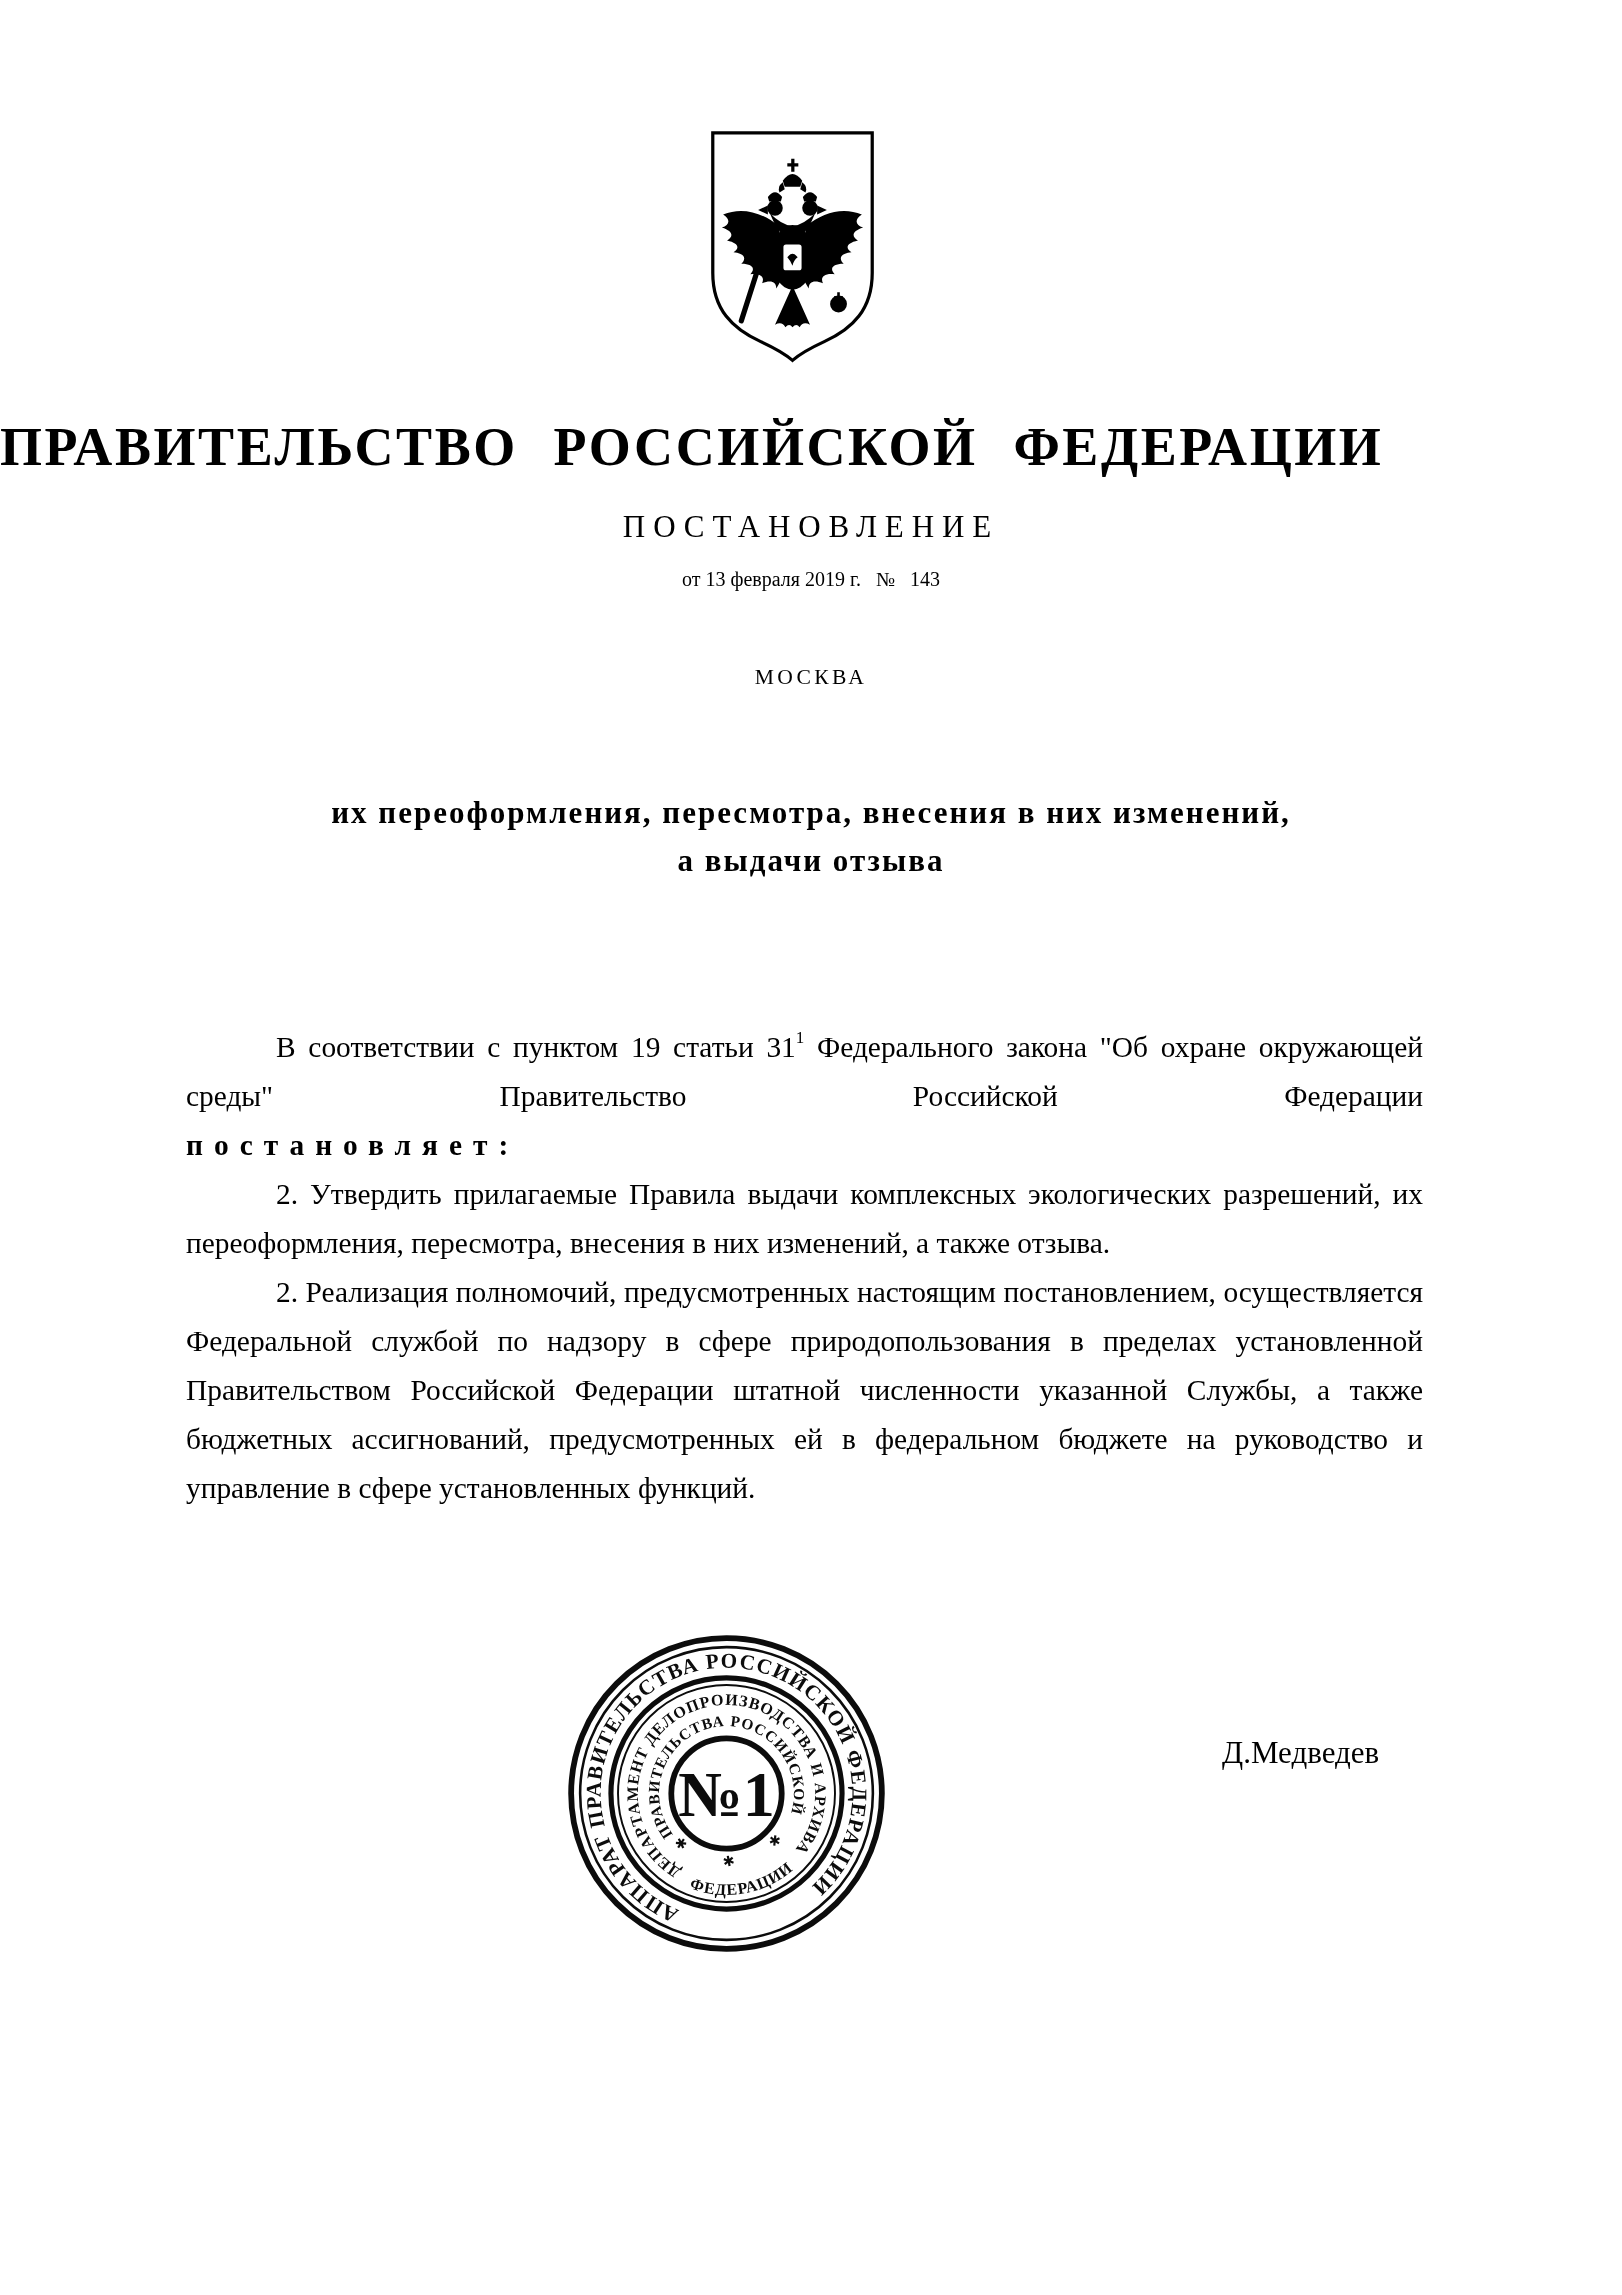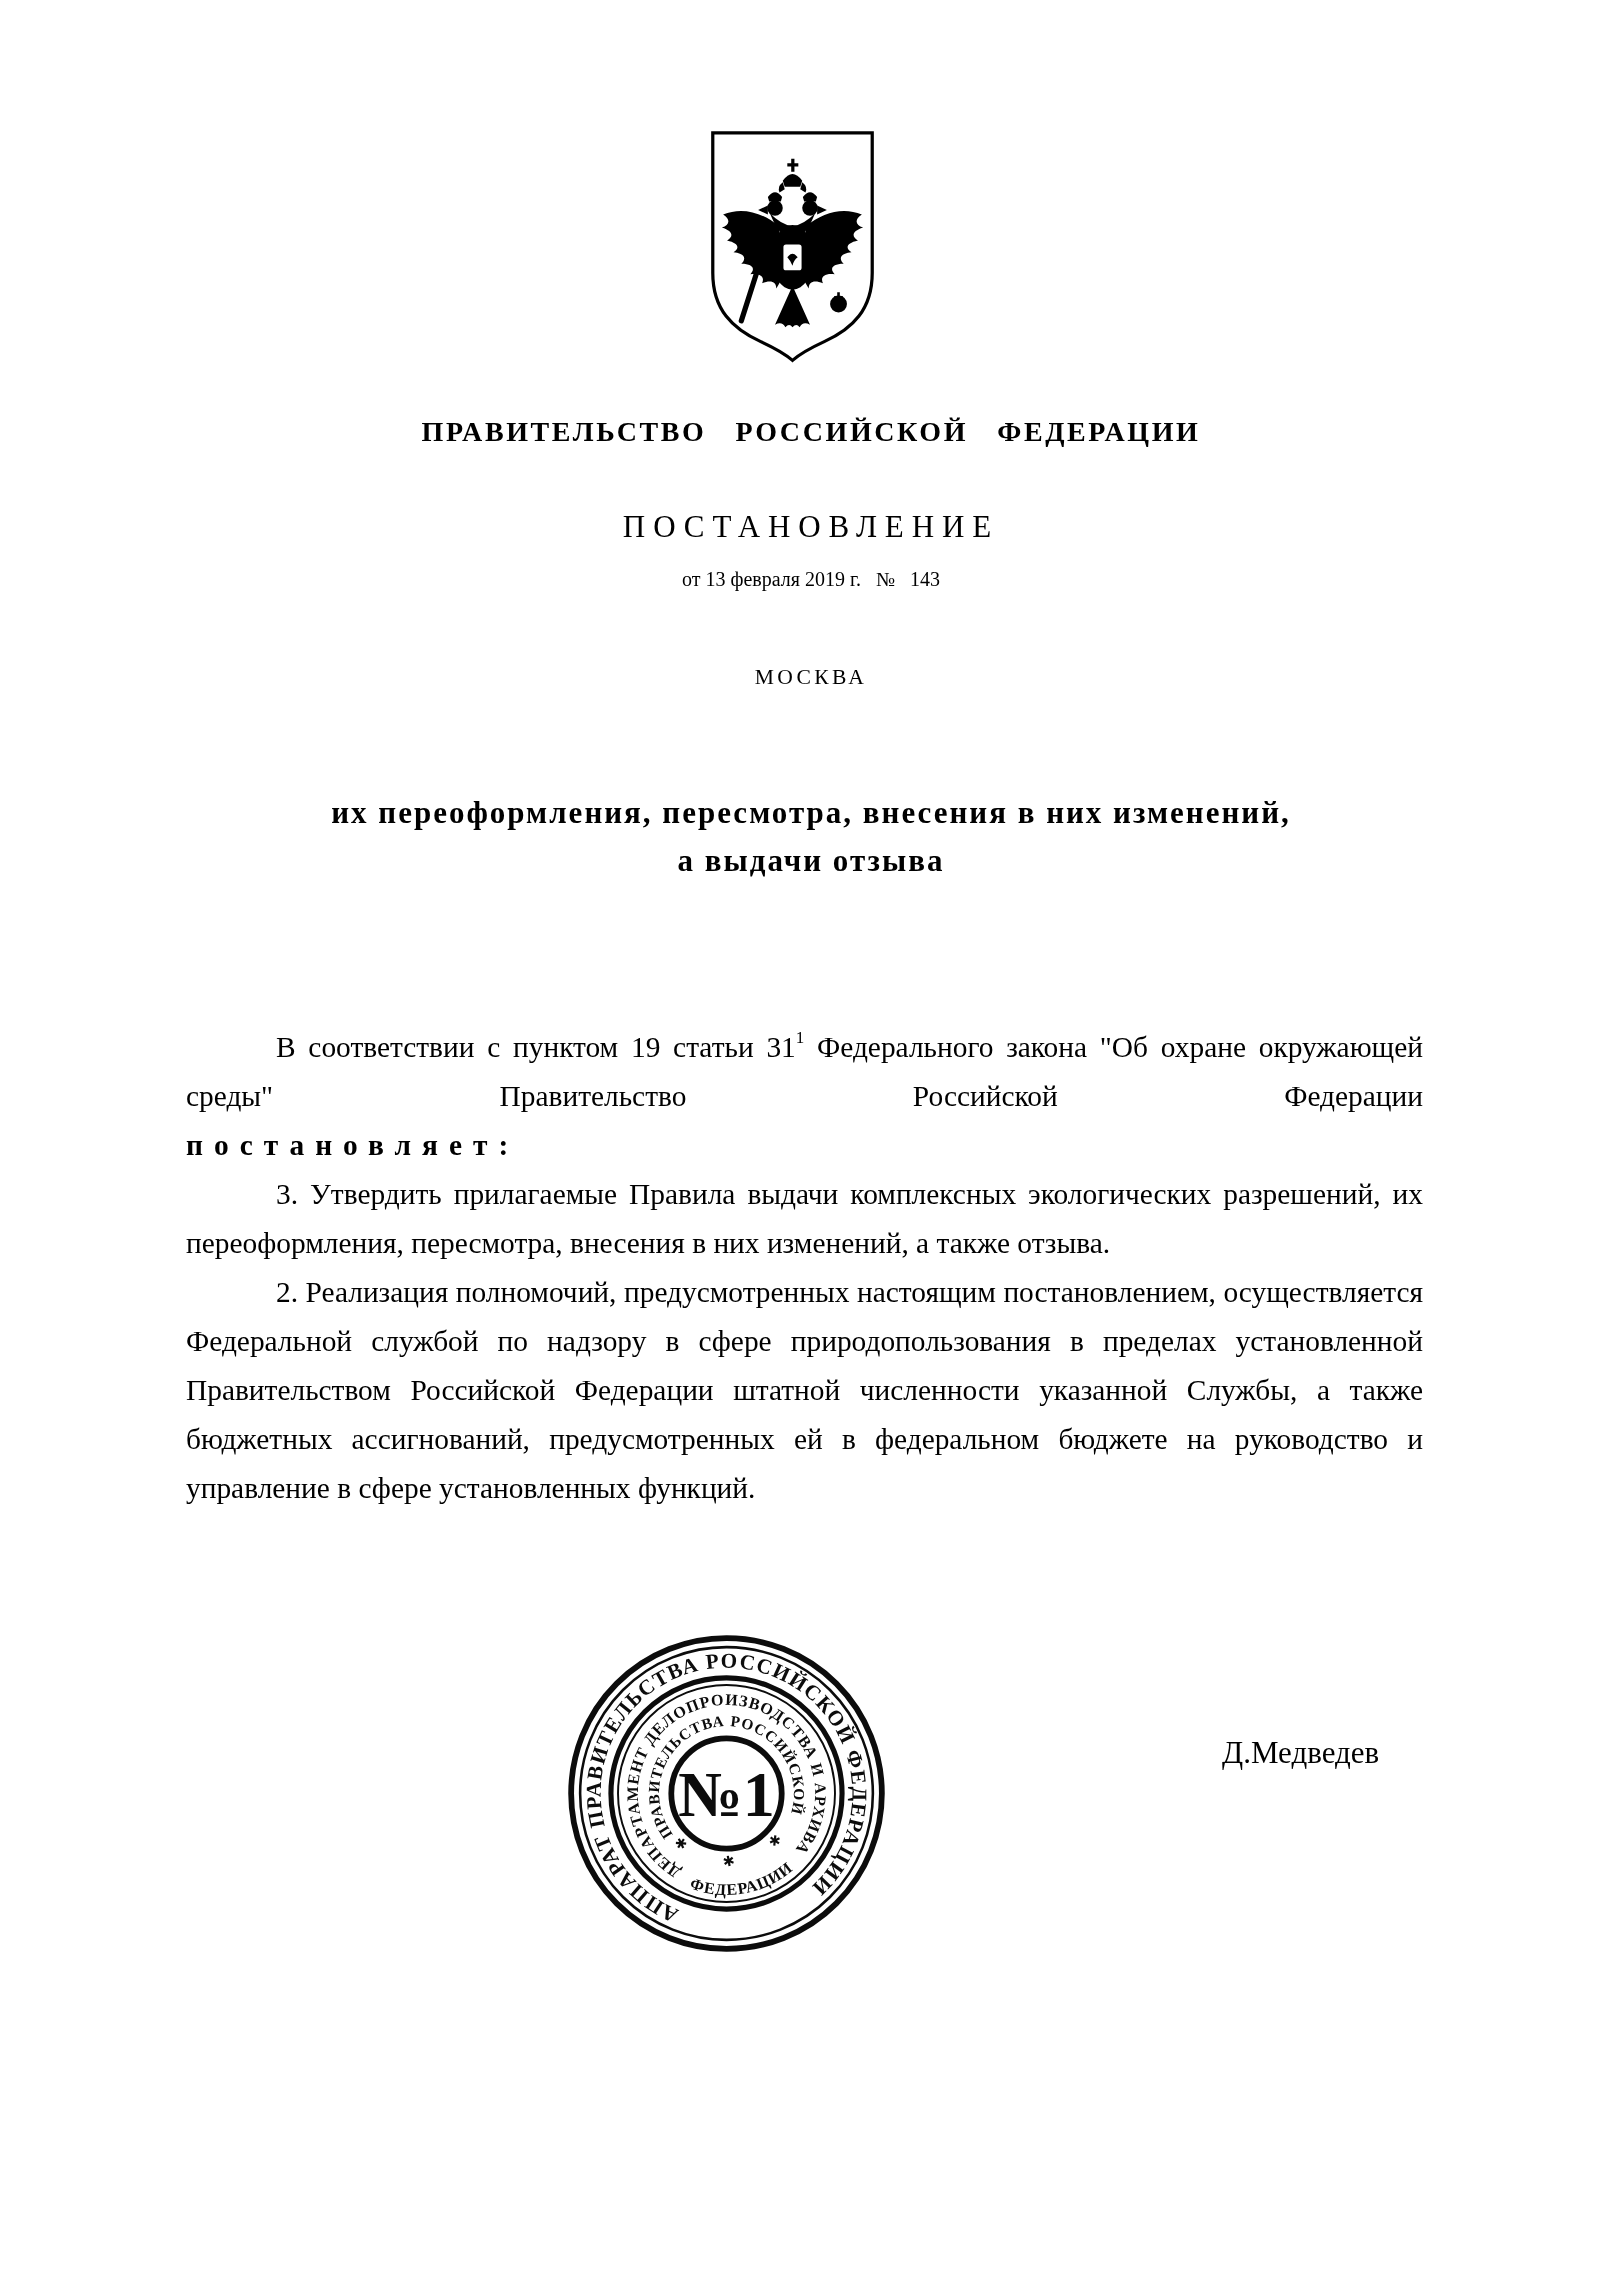--- a/index.html
+++ b/index.html
@@ -10,21 +10,21 @@
     font-family:"Liberation Serif", "DejaVu Serif", serif;
     color:#000;
     overflow:hidden;
   }
   
   .emblem{position:absolute;left:705px;top:128px;width:175px;height:236px;}
   .emblem svg{width:100%;height:100%;display:block;}
   
   .gov-title{
     position:absolute;left:0;right:0;top:416px;
-    text-align:center;font-size:28px;font-weight:bold;
+    text-align:left;font-size:54px;font-weight:bold;
     letter-spacing:2.6px;word-spacing:19.6px;white-space:nowrap;
   }
   .doc-type{
     position:absolute;left:0;right:0;top:509px;
     text-align:center;font-size:31px;font-weight:normal;
     letter-spacing:7.9px;white-space:nowrap;
   }
   .date-line{
     position:absolute;left:0;right:0;top:568px;
     text-align:center;font-size:20px;white-space:pre;
@@ -121,21 +121,21 @@
   <div class="city">МОСКВА</div>
 
   <div class="doc-title">
     <div>их переоформления, пересмотра, внесения в них изменений,</div>
     <div>а выдачи отзыва</div>
   </div>
 
   <div class="body-text">
     <div class="para fill-last"><span>В соответствии с пунктом 19 статьи 31</span><sup class="sup">1</sup><span> Федерального закона "Об охране окружающей среды" Правительство Российской Федерации</span></div>
     <div class="para resolves">постановляет:</div>
-    <div class="para">3. Утвердить прилагаемые Правила выдачи комплексных экологических разрешений, их переоформления, пересмотра, внесения в них изменений, а также отзыва.</div>
+    <div class="para">2. Утвердить прилагаемые Правила выдачи комплексных экологических разрешений, их переоформления, пересмотра, внесения в них изменений, а также отзыва.</div>
     <div class="para">2. Реализация полномочий, предусмотренных настоящим постановлением, осуществляется Федеральной службой по надзору в сфере природопользования в пределах установленной Правительством Российской Федерации штатной численности указанной Службы, а также бюджетных ассигнований, предусмотренных ей в федеральном бюджете на руководство и управление в сфере установленных функций.</div>
   </div>
 
   <div class="sign-name">Д.Медведев</div>
 
   <div class="stamp">
     <svg viewBox="0 0 500 500" xmlns="http://www.w3.org/2000/svg">
       <defs>
         <path id="sOuter" d="M 250,446 a 196,196 0 1 1 0.02,0"></path>
         <path id="sMidTop" d="M 250,388 a 138,138 0 1 1 0.02,0"></path>

